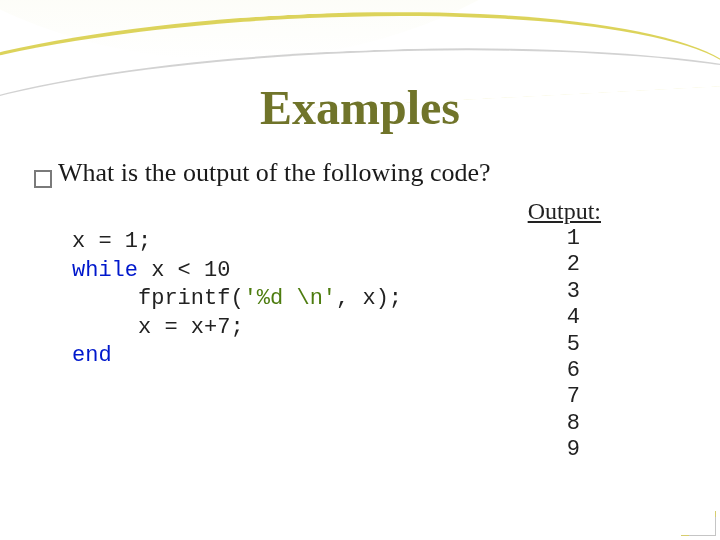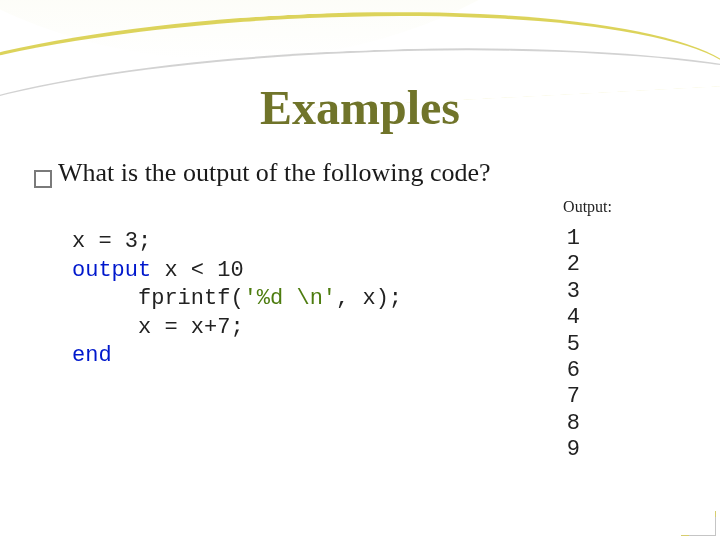--- a/index.html
+++ b/index.html
@@ -83,22 +83,23 @@
     border: 2px solid #7a7a7a;
     display: inline-block;
     margin-right: 6px;
     box-sizing: border-box;
     flex: 0 0 auto;
   }
 
   .output-label {
     position: absolute;
     top: 198px;
-    right: 108px;
-    font-size: 16px;
+    right: 119px;
+    font-size: 24px;
+    text-decoration: underline;
   }
 
   .code-block {
     position: absolute;
     top: 228px;
     left: 72px;
     font-family: "Courier New", Courier, monospace;
     font-size: 22px;
     line-height: 1.3;
     white-space: pre;
@@ -149,22 +150,22 @@
 
 <div class="slide-title">Examples</div>
 
 <div class="question-row">
   <span class="bullet"></span>
   <span>What is the output of the following code?</span>
 </div>
 
 <div class="output-label">Output:</div>
 
-<div class="code-block"><span>x = 3;</span>
-<span><span class="kw">output</span><span> x &lt; 10</span></span>
+<div class="code-block"><span>x = 1;</span>
+<span><span class="kw">while</span><span> x &lt; 10</span></span>
 <span><span>     fprintf(</span><span style="color:#4d7c0f">'%d \n'</span><span>, x);</span></span>
 <span>     x = x+7;</span>
 <span><span class="kw">end</span></span></div>
 
 <div class="output-block">1
 2
 3
 4
 5
 6

